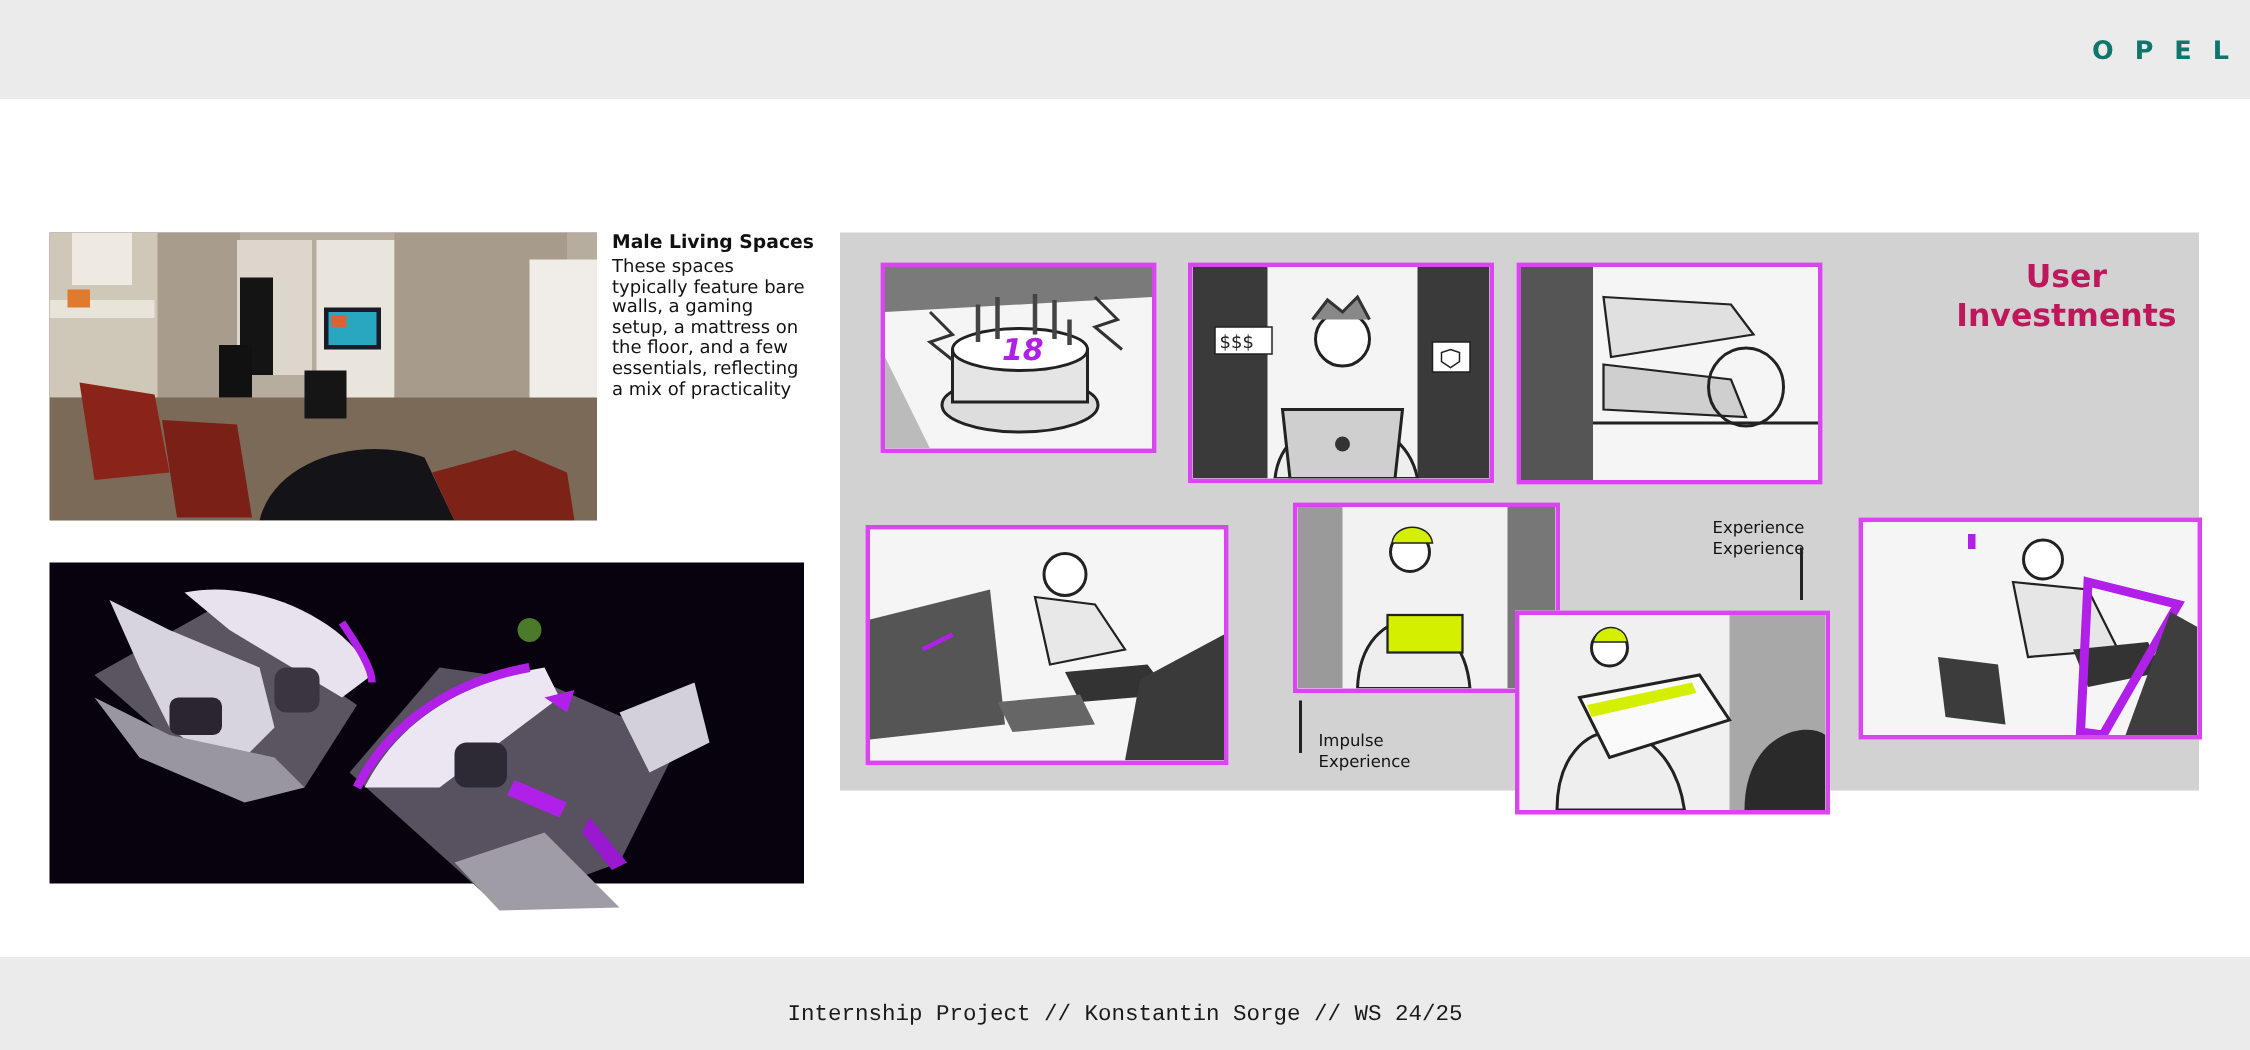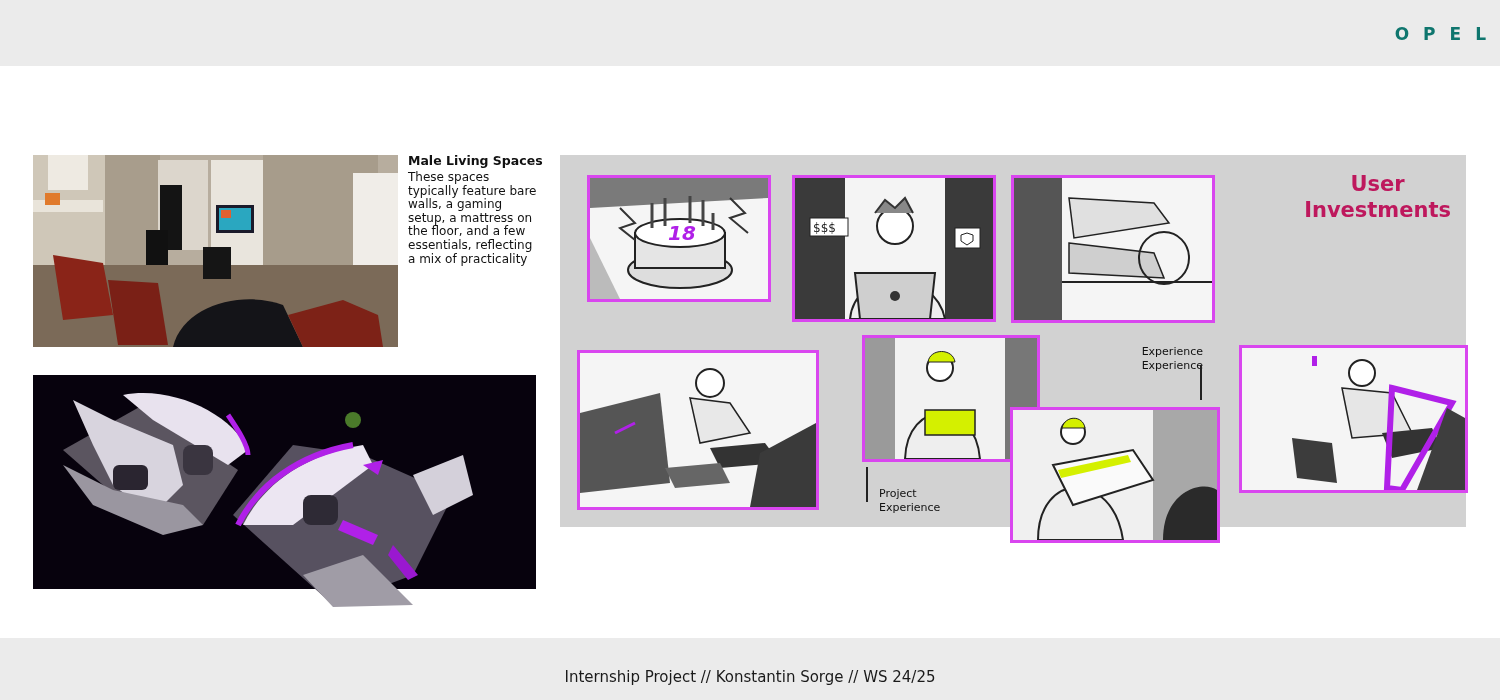--- a/index.html
+++ b/index.html
@@ -1,21 +1,21 @@
 <!DOCTYPE html>
 <html><head>
 <meta charset="utf-8">
 <style>
   * { box-sizing: border-box; margin: 0; padding: 0; }
   html, body { width: 1500px; height: 700px; overflow: hidden; background: #ffffff; font-family: "DejaVu Sans", sans-serif; }
   .page { position: relative; width: 1500px; height: 700px; background: #fff; }
   .header { position: absolute; left: 0; top: 0; width: 1500px; height: 66px; background: #ebebeb; }
   .brand { position: absolute; left: 0; top: 24px; width: 1500px; text-align: right; font-family: "DejaVu Sans", sans-serif; font-weight: bold; font-size: 17px; letter-spacing: 14px; color: #0f766e; padding-left: 14px; }
   .footer { position: absolute; left: 0; top: 638px; width: 1500px; height: 62px; background: #ebebeb; }
-  .footer-text { position: absolute; left: 0; top: 30px; width: 1500px; text-align: center; font-size: 15px; color: #1a1a1a; }
+  .footer-text { position: absolute; left: 0; top: 30px; width: 1500px; text-align: center; font-size: 15px; color: #1a1a1a; font-family: Liberation Mono, monospace; }
 
   
   .photo { position: absolute; left: 33px; top: 155px; width: 365px; height: 192px; overflow: hidden; background: #8a7f72; }
   .caption { position: absolute; left: 408px; top: 153px; width: 135px; color: #111; }
   .caption-title { font-weight: bold; font-size: 12.5px; line-height: 16px; }
   .caption-body { font-size: 12px; line-height: 13.6px; margin-top: 2px; }
   .render { position: absolute; left: 33px; top: 375px; width: 503px; height: 214px; background: #07020d; overflow: visible; }
 
   
   .board { position: absolute; left: 560px; top: 155px; width: 906px; height: 372px; background: #d2d2d2; }
@@ -194,21 +194,21 @@
       </svg>
     </div>
 
     <div class="note" style="left:563px;top:190px;text-align:right;width:80px;">
       <div>Experience</div>
       <div>Experience</div>
     </div>
     <div class="bracket" style="left:640px;top:210px;height:35px;"></div>
 
     <div class="note" style="left:319px;top:332px;">
-      <div>Project</div>
+      <div>Impulse</div>
       <div>Experience</div>
     </div>
     <div class="bracket" style="left:306px;top:312px;height:35px;"></div>
   </div>
 
   <div class="footer">
     <div class="footer-text">Internship Project // Konstantin Sorge // WS 24/25</div>
   </div>
 </div>
 

